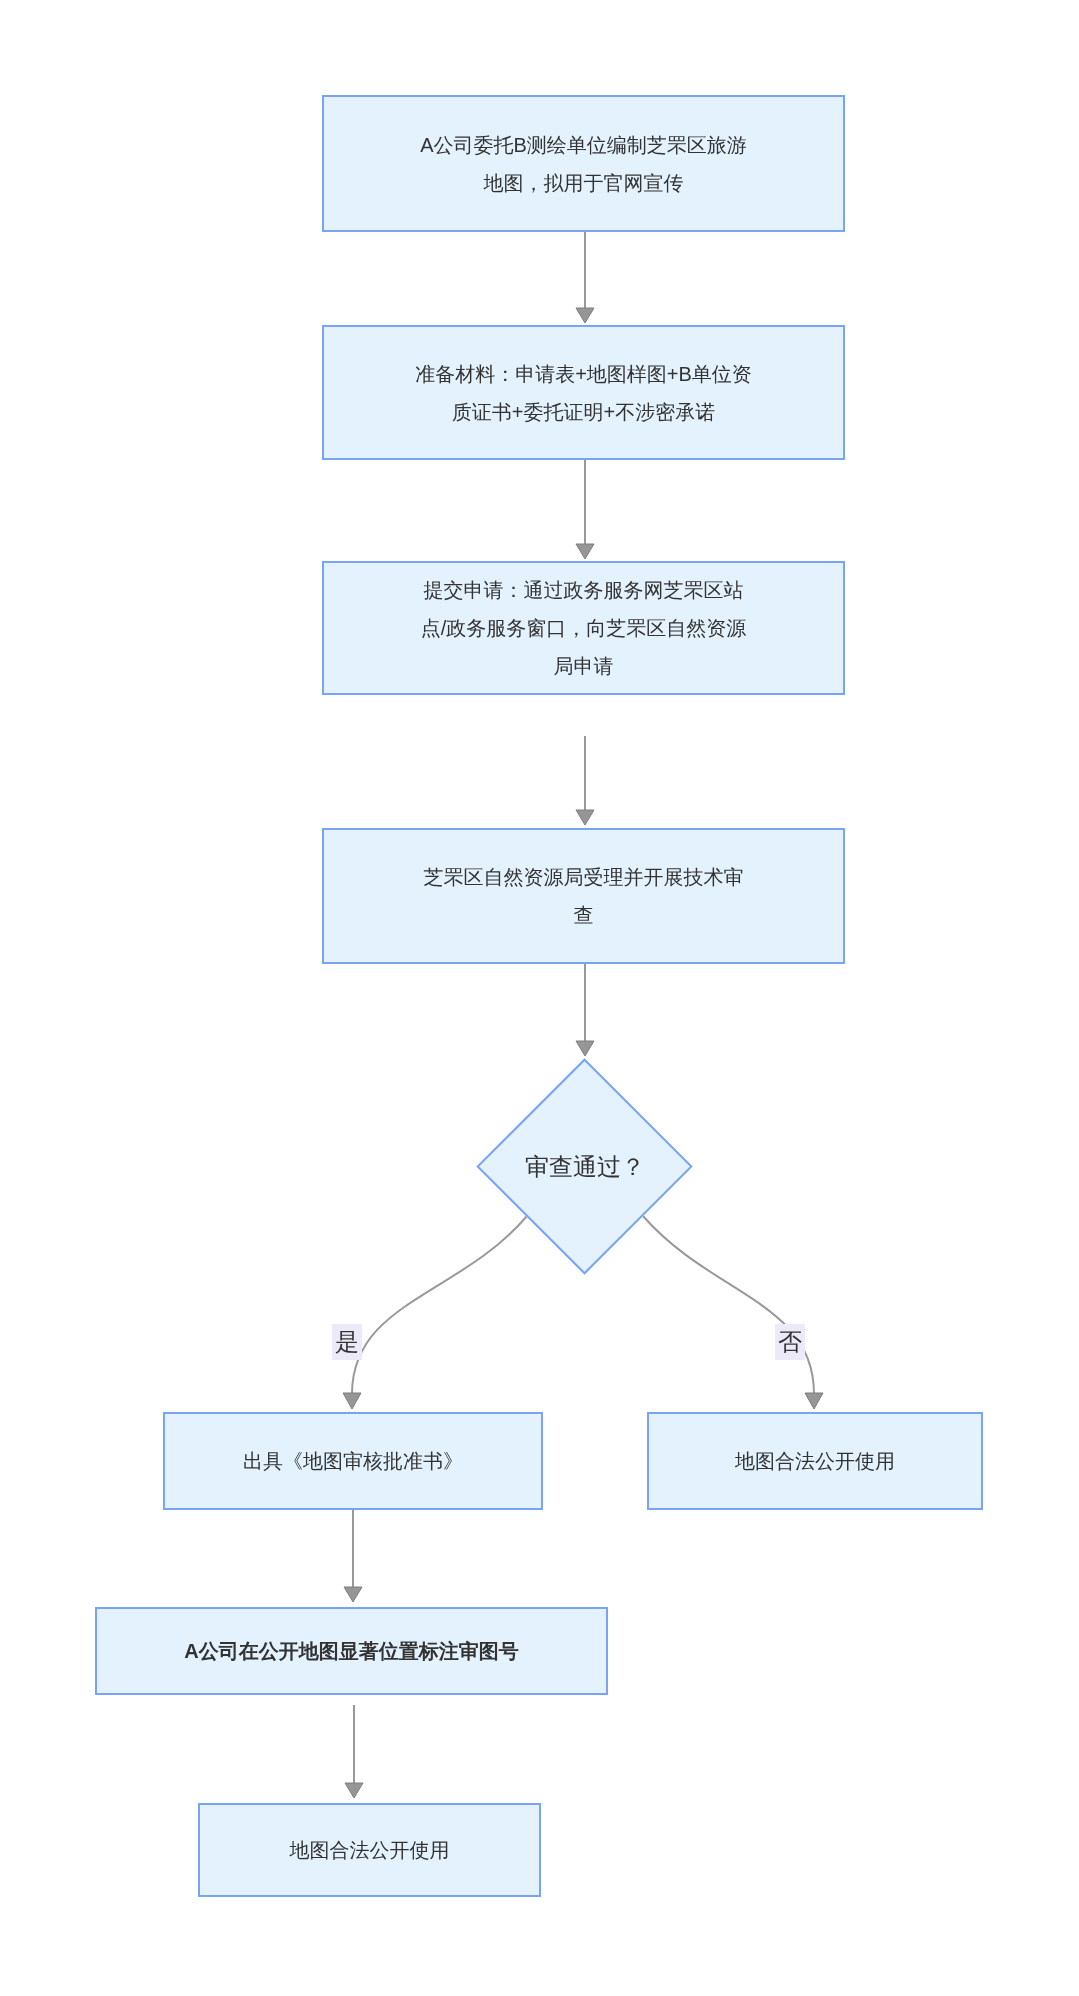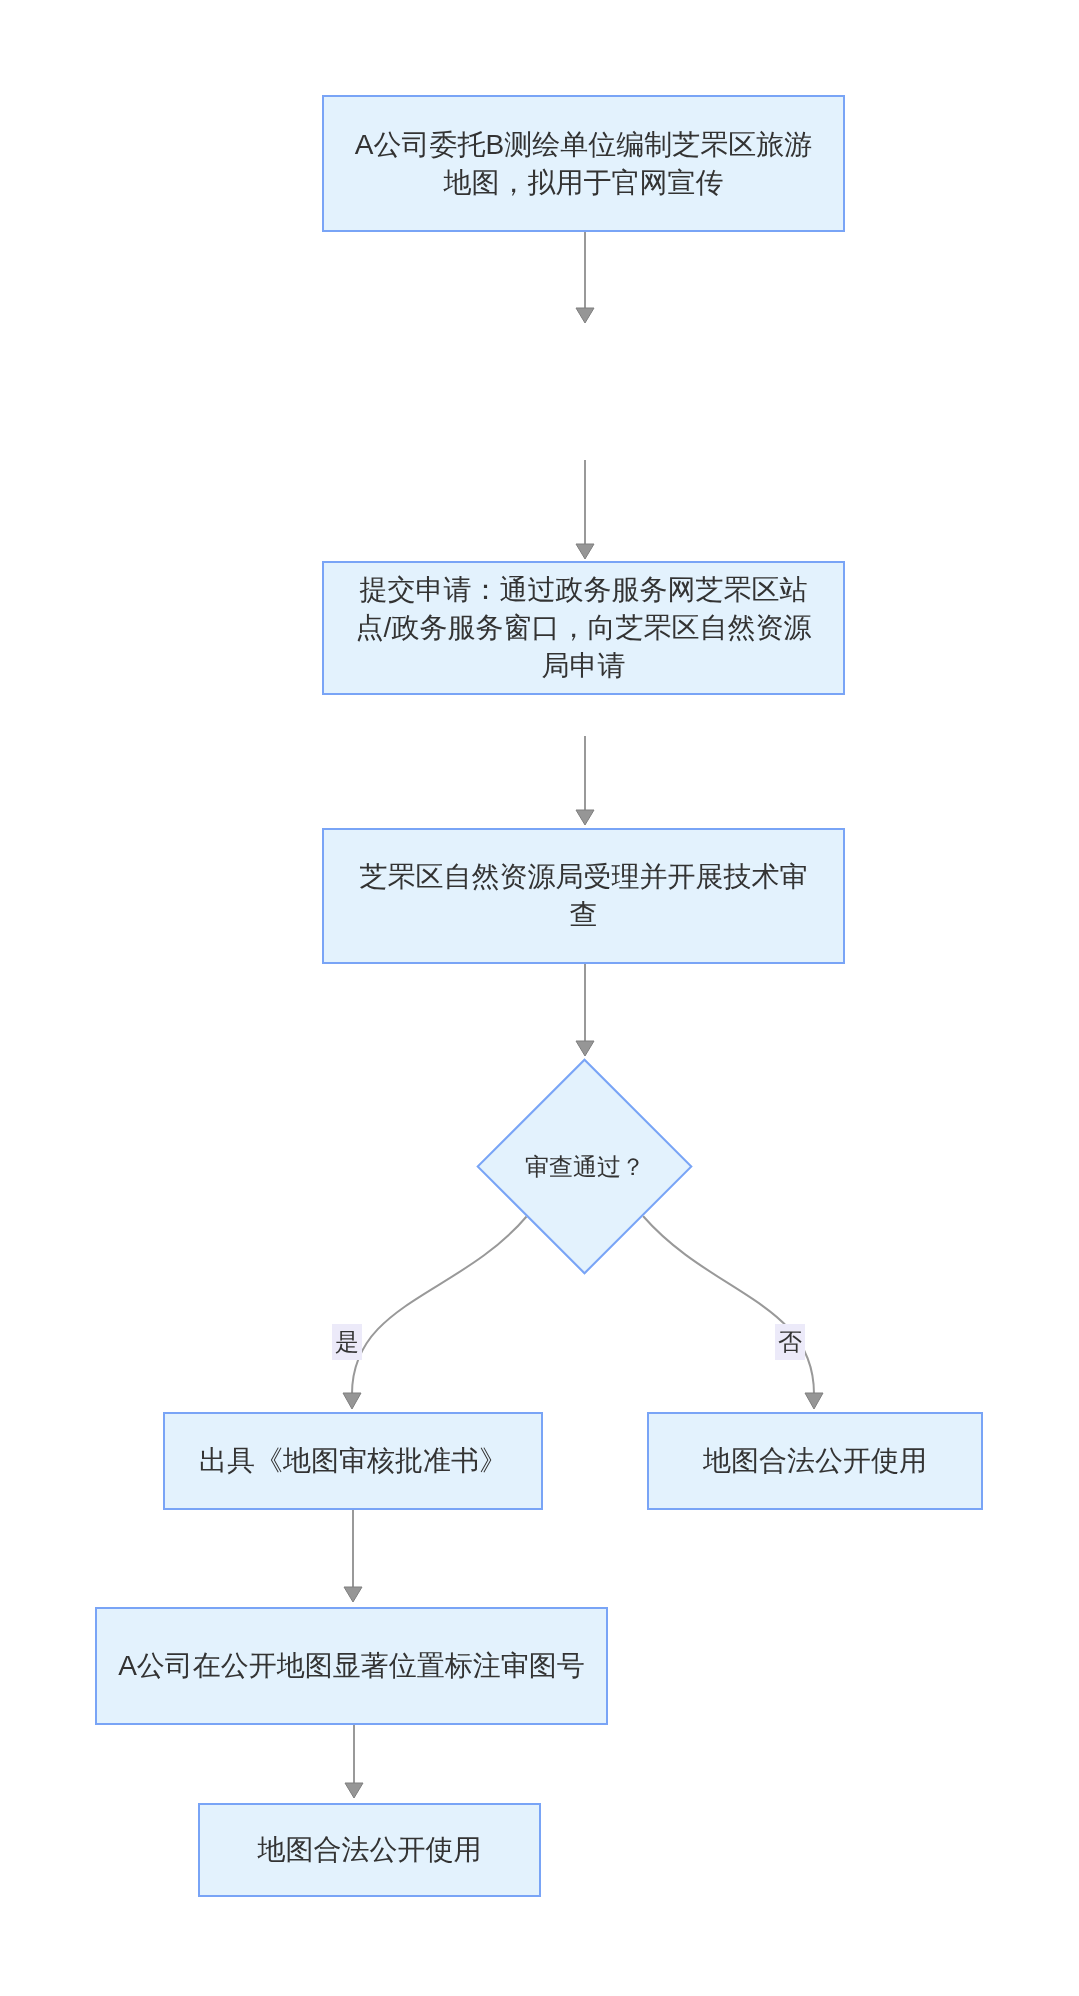--- a/index.html
+++ b/index.html
@@ -13,21 +13,21 @@
   .canvas{position:absolute;left:0;top:0;width:1079px;height:1996px;}
   .edges{position:absolute;left:0;top:0;pointer-events:none;}
   .node{
     position:absolute;
     box-sizing:border-box;
     background:#E3F2FD;
     border:2px solid #79A4F6;
     display:flex;align-items:center;justify-content:center;
     text-align:center;
     color:#333333;
-    font-size:28px;line-height:38px;
+    font-size:20px;line-height:38px;
     white-space:pre-line;
   }
   .diamond{
     position:absolute;
     box-sizing:border-box;
     background:#E3F2FD;
     border:2px solid #79A4F6;
     transform:rotate(45deg);
   }
   .diamond-label{
@@ -46,21 +46,21 @@
   }
   
   #n-start  {left:322px; top:95px;   width:523px; height:137px;}
   #n-prepare{left:322px; top:325px;  width:523px; height:135px;}
   #n-submit {left:322px; top:561px;  width:523px; height:134px;}
   #n-review {left:322px; top:828px;  width:523px; height:136px;text-align:center;}
   #n-decision{left:508px; top:1090px; width:153px; height:153px;}
   #n-decision-label{left:476px; top:1147px; width:218px; height:40px;}
   #n-approve{left:163px; top:1412px; width:380px; height:98px;}
   #n-reject {left:647px; top:1412px; width:336px; height:98px;}
-  #n-mark   {left:95px;  top:1607px; width:513px; height:118px;}
+  #n-mark   {left:95px;  top:1607px; width:513px; height:88px;font-weight:bold;}
   #n-use    {left:198px; top:1803px; width:343px; height:94px;}
   #lbl-yes  {left:347px; top:1324px;}
   #lbl-no   {left:790px; top:1324px;}
 </style>
 </head>
 <body>
 
 <div class="canvas">
 
   <svg class="edges" width="1079" height="1996" viewBox="0 0 1079 1996">
@@ -82,20 +82,22 @@
       <polygon points="343,1393 361,1393 352,1409"></polygon>
       <polygon points="805,1393 823,1393 814,1409"></polygon>
       <polygon points="344,1587 362,1587 353,1602"></polygon>
       <polygon points="345,1783 363,1783 354,1798"></polygon>
     </g>
   </svg>
 
   <div class="node" id="n-start">A公司委托B测绘单位编制芝罘区旅游
 地图，拟用于官网宣传</div>
 
+  <div class="node" id="n-prepare">准备材料：申请表+地图样图+B单位资
+质证书+委托证明+不涉密承诺</div>
 
   <div class="node" id="n-submit">提交申请：通过政务服务网芝罘区站
 点/政务服务窗口，向芝罘区自然资源
 局申请</div>
 
   <div class="node" id="n-review">芝罘区自然资源局受理并开展技术审
 查</div>
 
   <div class="diamond" id="n-decision"></div>
   <div class="diamond-label" id="n-decision-label">审查通过？</div>

